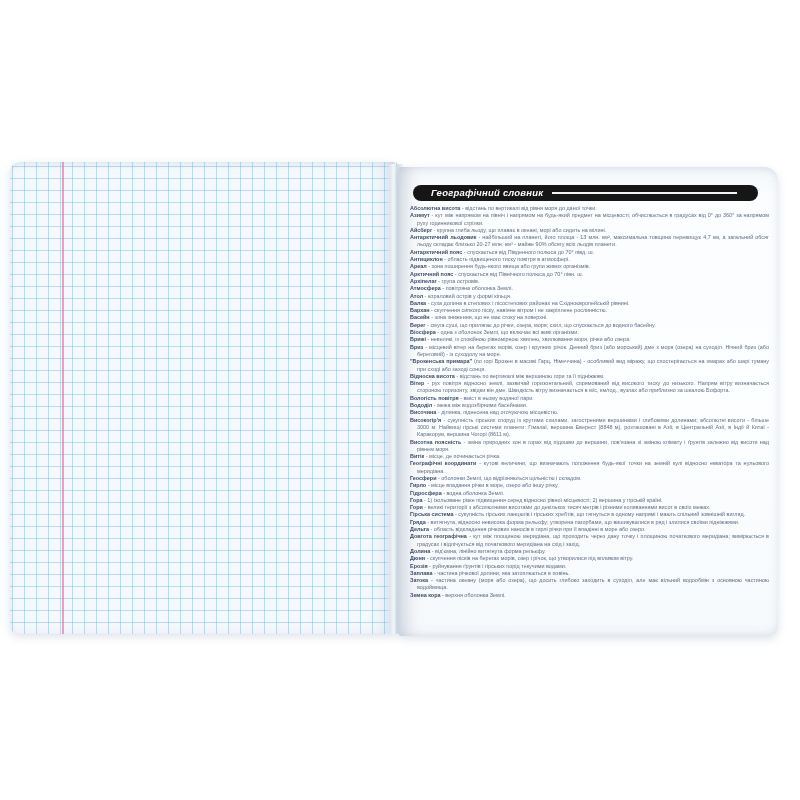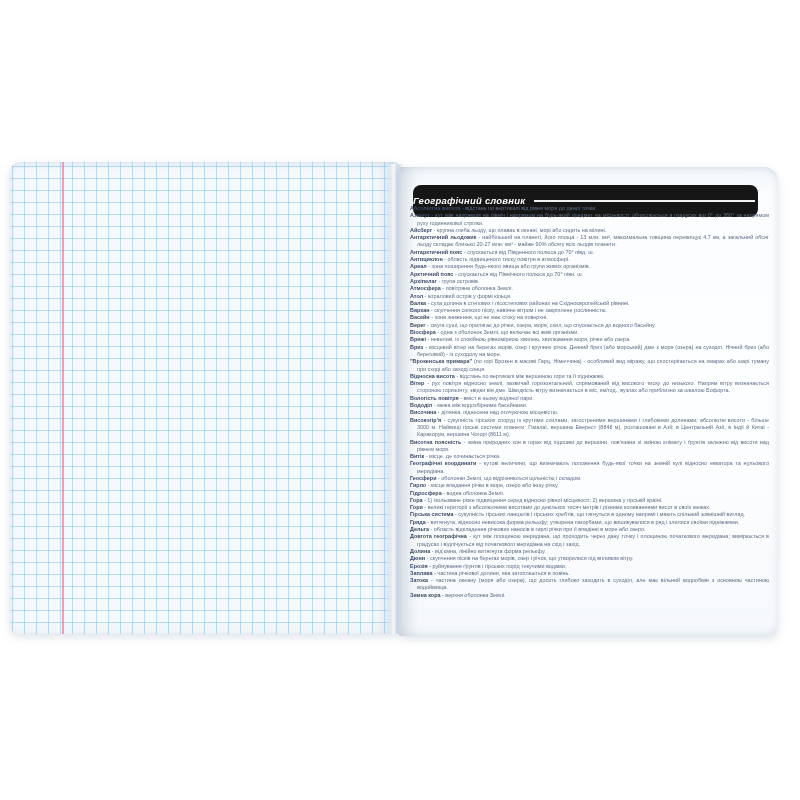--- a/index.html
+++ b/index.html
@@ -47,23 +47,23 @@
     position:absolute;left:399px;top:167px;width:379px;height:469px;
     background:linear-gradient(180deg,#f3f7fb 0%,#fbfdfe 6%,#fdfeff 55%,#f6f9fc 100%);
     border-radius:2px 14px 9px 2px;
     box-shadow:
       inset 15px 0 18px -10px rgba(115,132,155,.38),
       inset -4px -4px 10px -4px rgba(175,190,208,.30),
       inset 0 6px 10px -6px rgba(175,190,208,.35),
       0 3px 9px rgba(140,155,175,.28);
   }
   .header-bar{
-    position:absolute;left:14px;top:18px;width:345px;height:32px;
+    position:absolute;left:14px;top:18px;width:345px;height:16px;
     background:#161616;border-radius:8px;
-    display:flex;align-items:center;padding:0 0;box-sizing:border-box;
+    display:flex;align-items:center;padding:0 18px;box-sizing:border-box;
   }
   .header-title{
     color:#ffffff;font-size:9.5px;font-weight:bold;font-style:italic;
     letter-spacing:.2px;white-space:nowrap;line-height:14px;
   }
   .header-rule{
     flex:1;height:1.2px;background:#ffffff;opacity:.95;
     margin-left:9px;margin-right:3px;
   }
   .entries{

